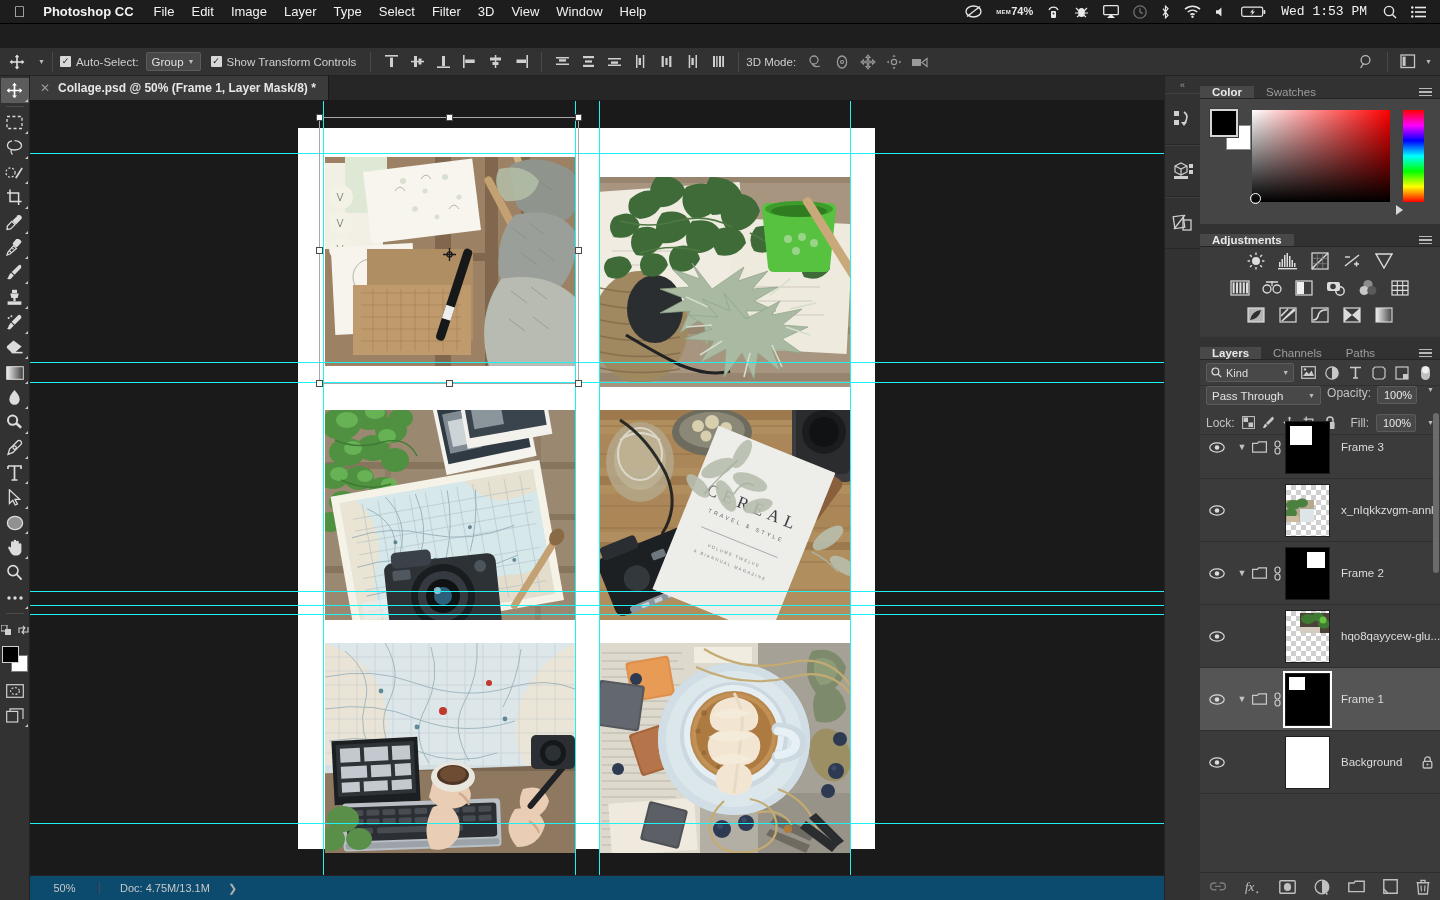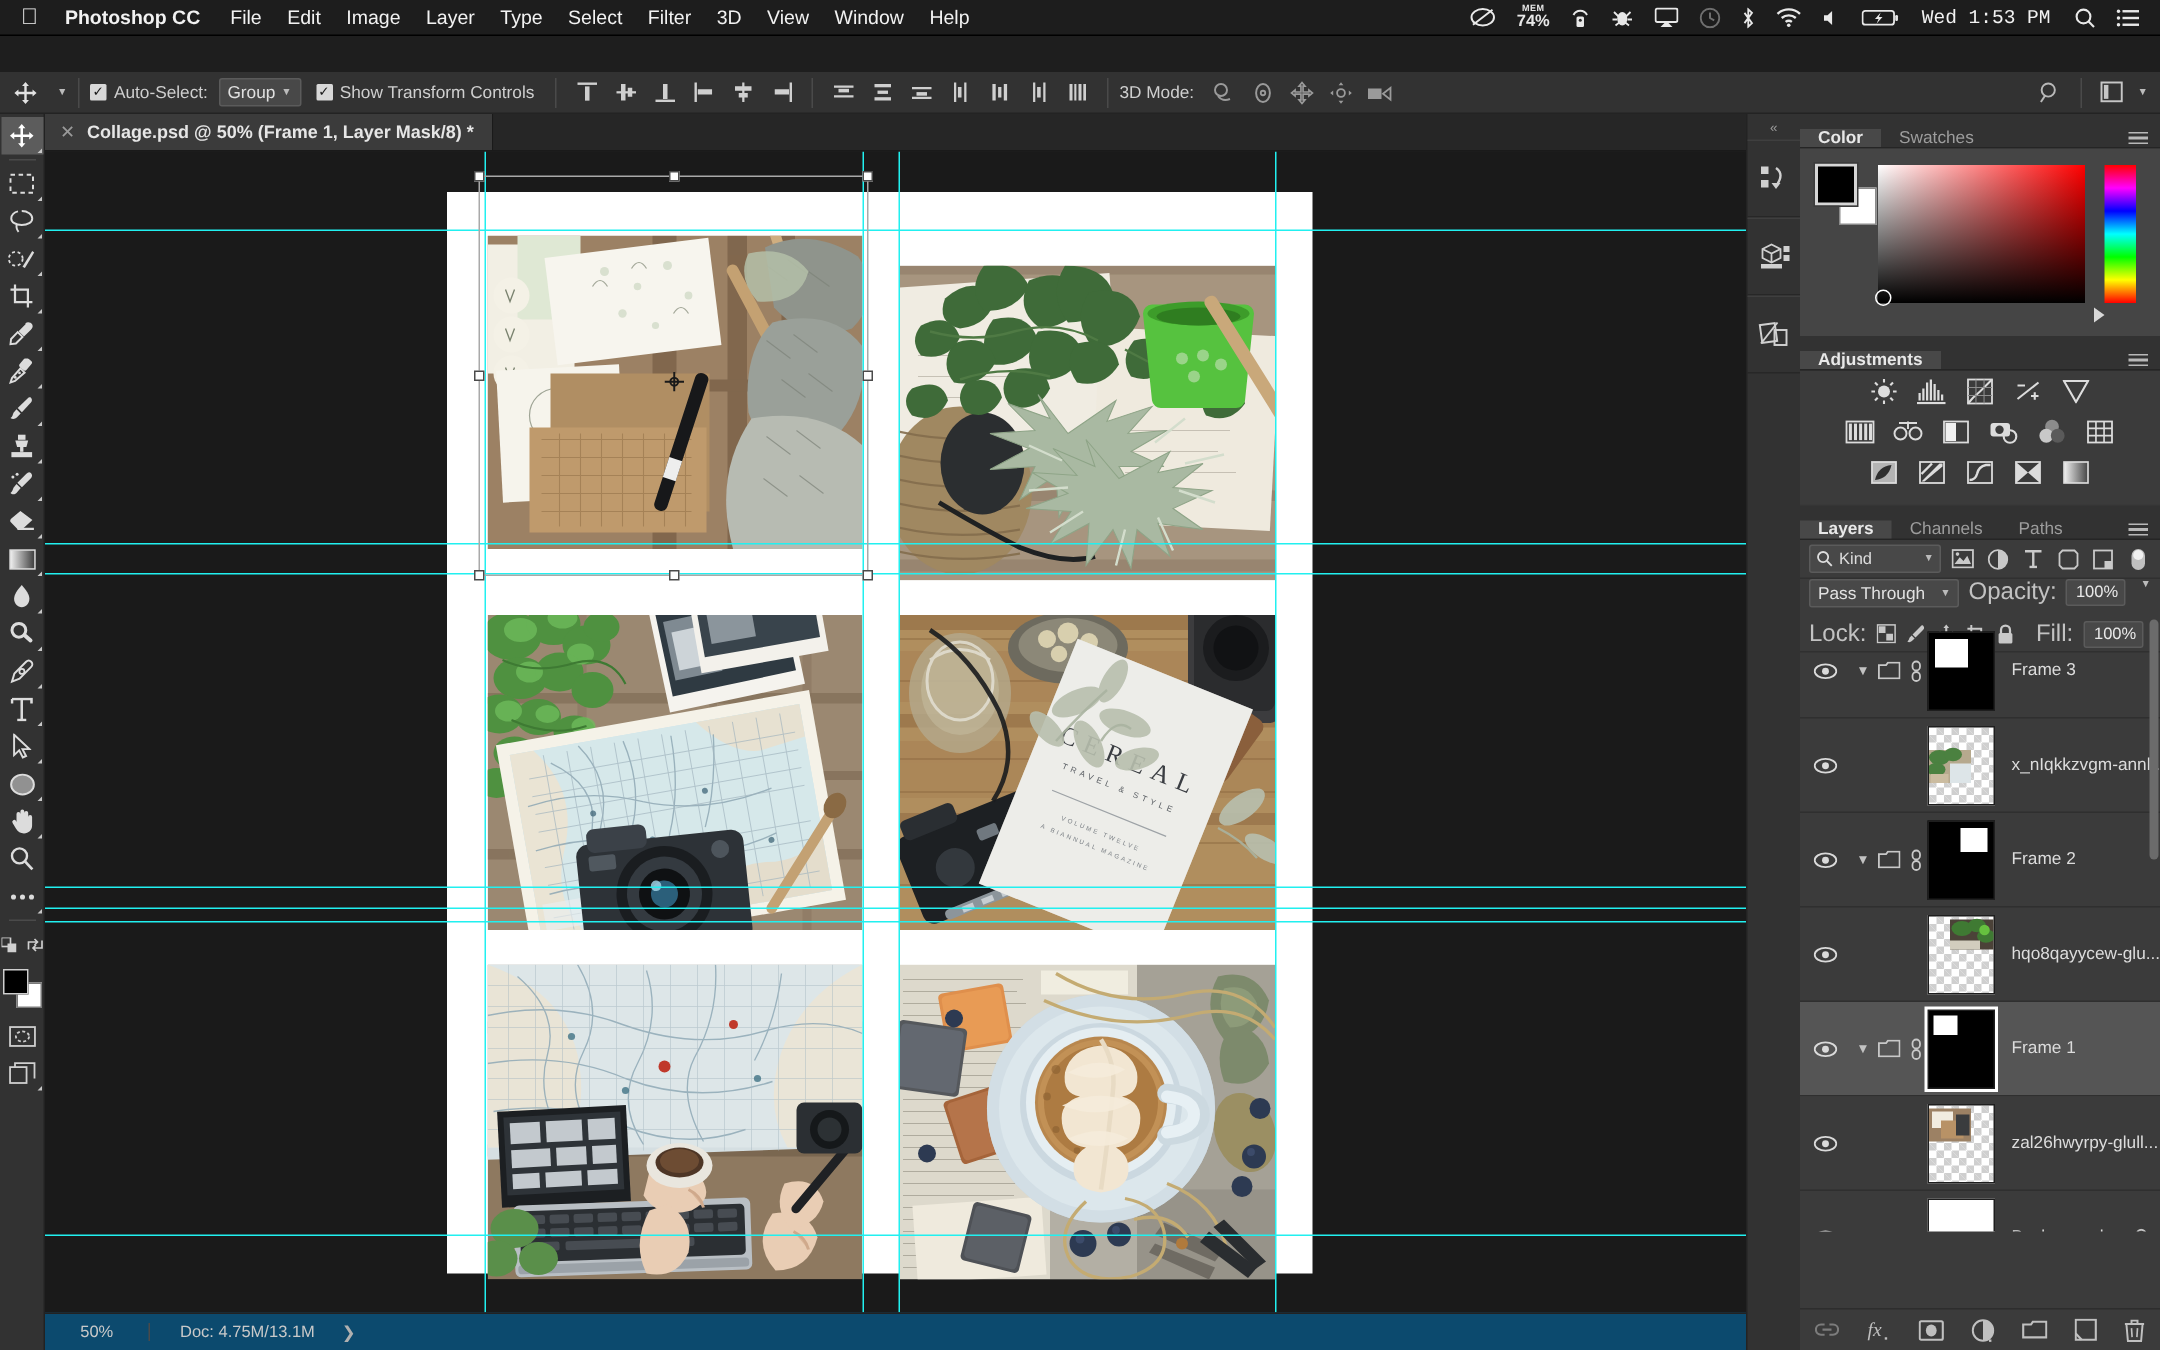--- a/index.html
+++ b/index.html
@@ -22,21 +22,21 @@
   }
   .macbar .apple { margin: 0 18px 0 14px; font-size: 15px; line-height: 1; }
   .macbar .mitem { margin-right: 17px; font-size: 13px; white-space: nowrap; }
   .macbar .mitem.bold { font-weight: bold; margin-right: 20px; }
   .macbar .spacer { flex: 1; }
   .macbar .sysicon {
     margin-right: 14px; display: flex; align-items: center;
     font-size: 12px; color: #e8e8e8;
   }
   .macbar .clock { margin-right: 16px; font-size: 13px; font-family: Liberation Mono, monospace; }
-  .mem { display: flex; flex-direction: column; align-items: center; line-height: 1; }
+  .mem { display: flex; flex-direction: row; align-items: center; line-height: 1; }
   .mem .lbl { font-size: 6px; font-weight: bold; letter-spacing: .3px; }
   .mem .val { font-size: 11px; font-weight: bold; }
 
   
   .titlebar {
     position: absolute; top: 24px; left: 0; width: 1440px; height: 24px;
     background: #2b2b2b;
     border-bottom: 1px solid #1b1b1b;
     display: flex; align-items: center; justify-content: center;
     color: #c8c8c8; font-size: 12.5px;
@@ -215,21 +215,21 @@
   }
   .lp-kind .gap { flex: 1; }
   .lp-ficon { width: 19px; height: 19px; display:flex; align-items:center; justify-content:center; color:#c9c9c9; }
   .lp-blend { display: flex; height: 25px; padding: 0 6px; gap: 6px; }
   .blendsel {
     background: #484848; border: 1px solid #5b5b5b; border-radius: 2px;
     height: 19px; width: 133px; padding: 0 5px;
     display: flex; align-items: center; color: #e2e2e2; font-size: 11.5px;
   }
   .blendsel .gap { flex: 1; }
-  .lbl-s { color: #c2c2c2; font-size: 16px; white-space: nowrap; }
+  .lbl-s { color: #c2c2c2; font-size: 12px; white-space: nowrap; }
   .numbox {
     background: #484848; border: 1px solid #5b5b5b; border-radius: 2px;
     height: 18px; min-width: 40px; padding: 0 4px;
     display: flex; align-items: center; justify-content: flex-end;
     color: #e8e8e8; font-size: 11px;
   }
   .lp-lock { display: flex; align-items: center; height: 24px; padding: 0 6px; gap: 7px; border-bottom: 1px solid #303030; text-align: center; }
   .lockicon { width: 14px; height: 14px; display:flex;align-items:center;justify-content:center; color:#c8c8c8; }
 
   .layerlist { position: absolute; top: 79px; left: 0; width: 240px; height: 405px; overflow: hidden; }
@@ -1728,40 +1728,20 @@
                 <rect x="3" y="1" width="5" height="6" rx="2.5" fill="none" stroke="#c8c8c8" stroke-width="1.2"></rect>
                 <rect x="3" y="8" width="5" height="6" rx="2.5" fill="none" stroke="#c8c8c8" stroke-width="1.2"></rect>
               </svg>
           </span>
           <span class="thumb sel-mask">
             <span class="wrect" style="left:3px; top:3px; width:16px; height:13px;"></span>
           </span>
           <span class="lr-name">Frame 1</span>
         </div>
 
-        <div class="layerrow">
-          <span class="lr-eye">
-            <svg width="16" height="11" viewBox="0 0 16 11">
-                <ellipse cx="8" cy="5.5" rx="7.2" ry="4.6" fill="none" stroke="#dadada" stroke-width="1.2"></ellipse>
-                <circle cx="8" cy="5.5" r="2.3" fill="#dadada"></circle>
-              </svg>
-          </span>
-          <span class="lr-chev"></span>
-          <span class="lr-folder"></span>
-          <span class="lr-link"></span>
-          <span class="thumb checker">
-            <svg width="45" height="53" viewBox="0 0 45 53" style="position:absolute;left:0;top:0;">
-              <rect x="0" y="2" width="28" height="22" fill="#9c8164"></rect>
-              <rect x="2" y="4" width="14" height="11" fill="#f1ece0"></rect>
-              <rect x="8" y="10" width="15" height="12" fill="#b89266"></rect>
-              <rect x="18" y="6" width="9" height="14" fill="#3a3c3e"></rect>
-            </svg>
-          </span>
-          <span class="lr-name">zal26hwyrpy-glull...</span>
-        </div>
 
         <div class="layerrow">
           <span class="lr-eye">
             <svg width="16" height="11" viewBox="0 0 16 11">
                 <ellipse cx="8" cy="5.5" rx="7.2" ry="4.6" fill="none" stroke="#dadada" stroke-width="1.2"></ellipse>
                 <circle cx="8" cy="5.5" r="2.3" fill="#dadada"></circle>
               </svg>
           </span>
           <span class="lr-chev"></span>
           <span class="lr-folder"></span>

